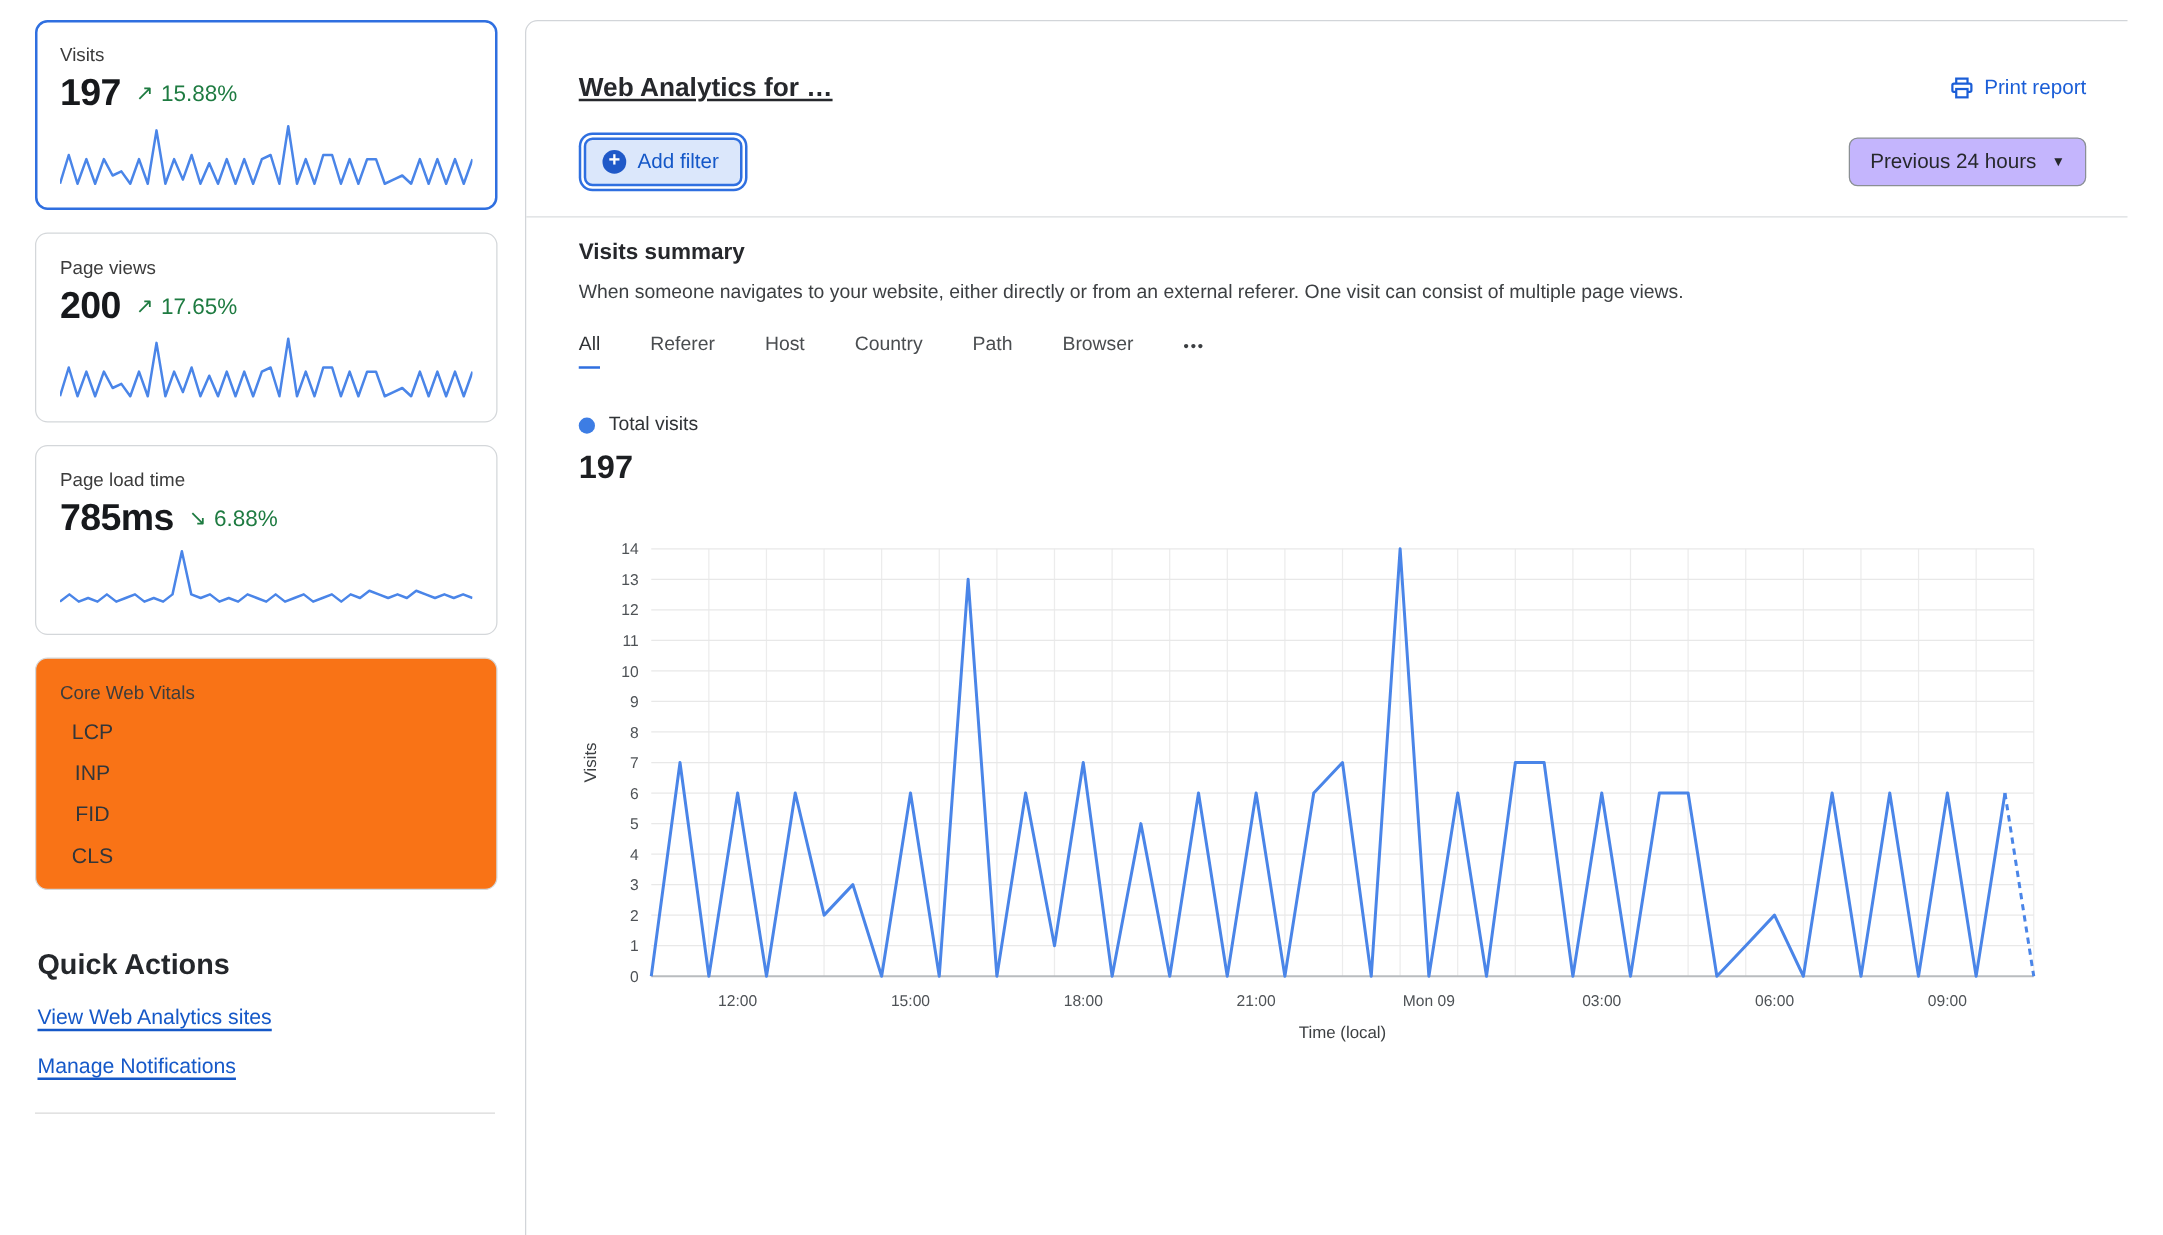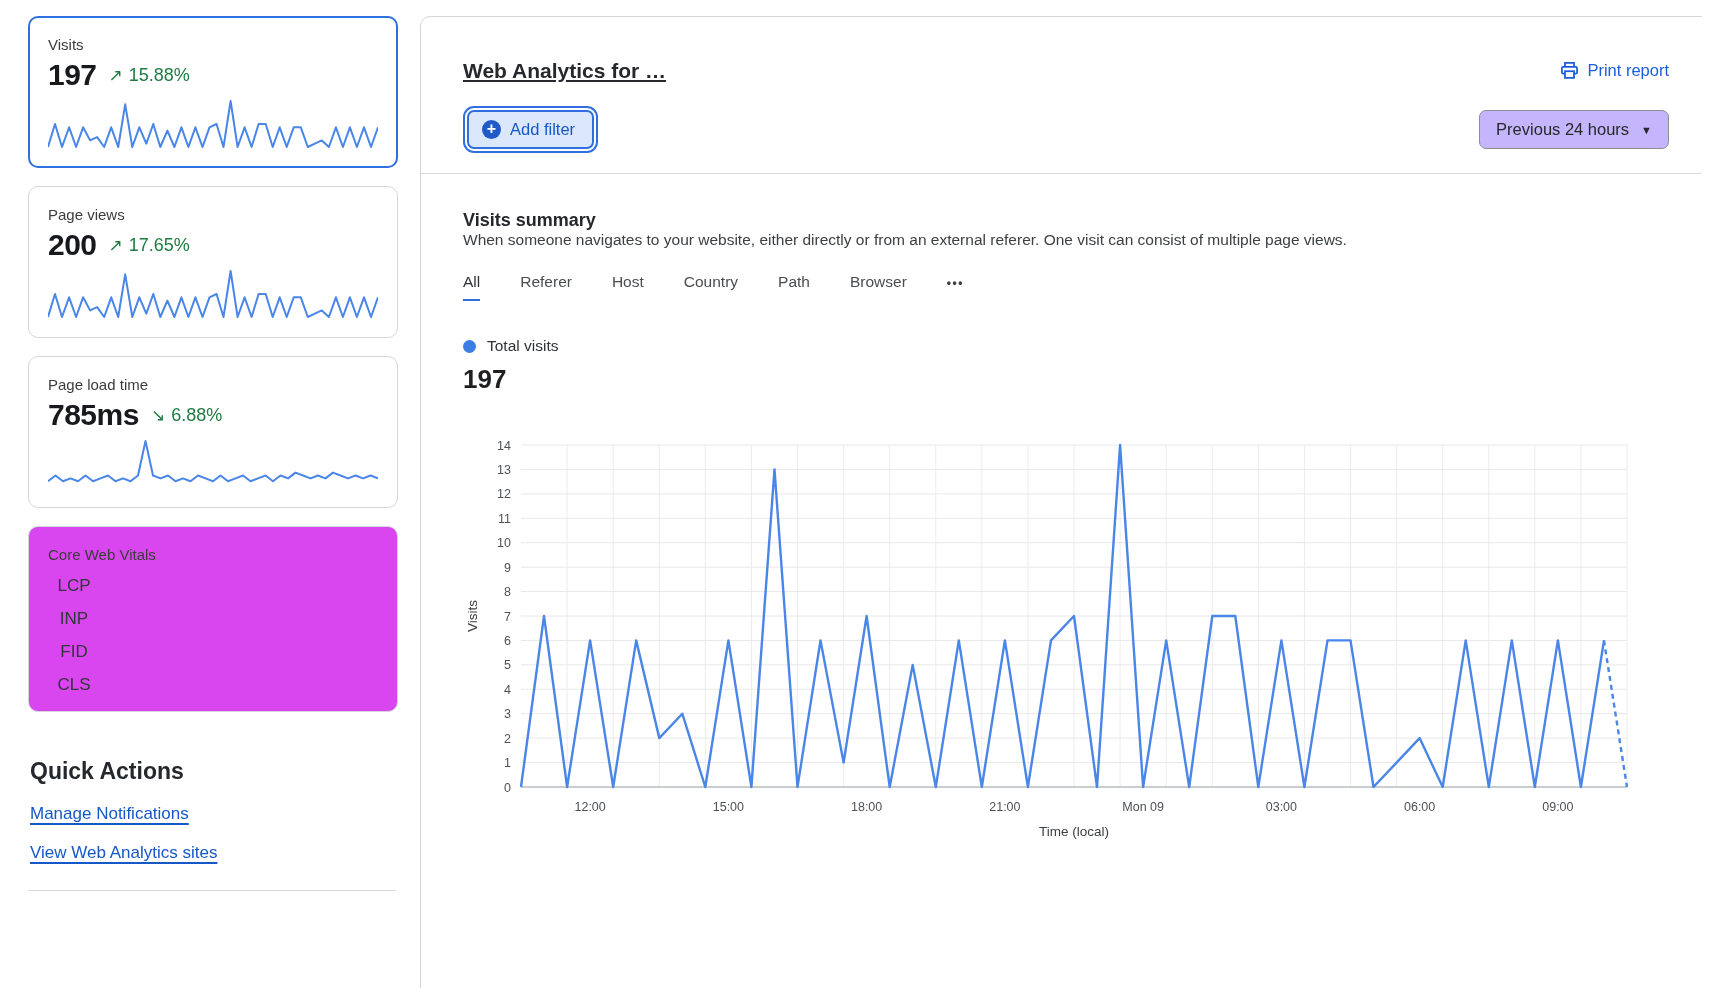--- a/index.html
+++ b/index.html
@@ -11,21 +11,21 @@
   .sidebar { position:absolute; left:28px; top:16px; width:370px; }
   .card { border:1px solid #d4d7da; border-radius:10px; padding:19px 19px 12px 19px; margin-bottom:18px; background:#fff; height:152px; }
   .card.selected { border:2px solid #2f6fe0; padding:18px 18px 11px 18px; }
   .card-label { font-size:15px; color:#3c3c3c; }
   .card-valuerow { display:flex; align-items:center; gap:12px; margin-top:5px; }
   .card-value { font-size:30px; font-weight:bold; color:#17191c; letter-spacing:-0.5px; }
   .card-delta { font-size:18px; color:#1e7b41; display:flex; align-items:center; gap:6px; }
   .delta-arrow { font-size:17px; }
   .spark { width:100%; height:52px; margin-top:6px; display:block; }
 
-  .cwv-card { border:1px solid #d4d7da; border-radius:10px; padding:19px; margin-bottom:18px; background:#d946ef; height:186px; }
+  .cwv-card { border:1px solid #d4d7da; border-radius:10px; padding:19px; margin-bottom:18px; background:#f97316; height:186px; }
   .cwv-row { display:flex; align-items:center; margin-top:13px;text-align:center; }
   .cwv-row:first-of-type { margin-top:16px; }
   .cwv-label { width:52px; font-size:17px; color:#33363a; }
   .cwv-bar-track { flex:1; height:17px; }
   .cwv-bar { height:100%; background:#2da44e; border-radius:2px; }
 
   .quick-actions-title { font-size:23px; font-weight:bold; color:#24272b; margin-top:46px; margin-left:2px; }
   .qa-link { display:inline-block; font-size:17px; color:#1558c8; text-decoration:underline; text-decoration-thickness:1.5px; text-underline-offset:4px; margin-top:19px; margin-left:2px; cursor:pointer; }
   .qa-divider { border-top:1px solid #d9d9d9; margin-top:27px; width:368px; }
 
@@ -38,22 +38,22 @@
   .print-link svg { display:block; }
 
   .filter-row { display:flex; justify-content:space-between; align-items:center; margin-top:27px; }
   .add-filter-btn { display:flex; align-items:center; gap:9px; background:#dbe7fb; color:#1558c8; font-size:16.5px; border:2px solid #2f6fe0; border-radius:7px; padding:8px 17px 8px 13px; cursor:pointer; box-shadow:0 0 0 2px #ffffff, 0 0 0 4px #2f6fe0; margin-left:4px; }
   .plus-circle { width:19px; height:19px; border-radius:50%; background:#2059c8; color:#fff; font-size:16px; line-height:18px; text-align:center; font-weight:bold; }
   .range-btn { display:flex; align-items:center; gap:12px; background:#c4b5fd; border:1px solid #8a8f94; border-radius:7px; padding:9px 16px; font-size:16.5px; color:#26282c; cursor:pointer; }
   .caret { font-size:11px; color:#26282c; }
 
   .header-divider { border-top:1px solid #dadde0; margin-top:24px; }
 
-  .section-title { font-size:18px; font-weight:bold; color:#26282c; margin-top:36px; }
-  .section-desc { font-size:15.5px; color:#3d4043; margin-top:0; }
+  .section-title { font-size:18px; font-weight:bold; color:#26282c; margin-top:17px; }
+  .section-desc { font-size:15.5px; color:#3d4043; margin-top:13px; }
 
   .tabs { display:flex; align-items:center; gap:40px; margin-top:24px;text-align:center; }
   .tab { font-size:15.5px; color:#4a4d50; padding-bottom:8px; border-bottom:2.5px solid transparent; cursor:pointer; }
   .tab.active { color:#303336; border-bottom-color:#2f6fe0; }
   .tab-more { font-size:12px; letter-spacing:1.5px; color:#3c3f42; font-weight:bold; padding-bottom:8px; cursor:pointer; }
 
   .legend-row { display:flex; align-items:center; gap:11px; margin-top:36px; }
   .legend-dot { width:13px; height:13px; border-radius:50%; background:#3d7de4; }
   .legend-label { font-size:15.5px; color:#303336; }
   .legend-total { font-size:26px; font-weight:bold; color:#1d1f22; margin-top:9px; }
@@ -125,22 +125,22 @@
         <span class="cwv-label">FID</span>
         <span class="cwv-bar-track"><span class="cwv-bar" style="width:100%"></span></span>
       </div>
       <div class="cwv-row">
         <span class="cwv-label">CLS</span>
         <span class="cwv-bar-track"><span class="cwv-bar" style="width:100%"></span></span>
       </div>
     </div>
 
     <div class="quick-actions-title">Quick Actions</div>
+    <div><a class="qa-link">View Web Analytics sites</a></div>
     <div><a class="qa-link">Manage Notifications</a></div>
-    <div><a class="qa-link">View Web Analytics sites</a></div>
     <div class="qa-divider"></div>
   </div>
 
   <div class="main-panel">
     <div class="main-inner">
 
       <div class="header-row">
         <div class="main-title">Web Analytics for …</div>
         <div class="print-link">
           <svg width="19" height="19" viewBox="0 0 16 16" fill="none" stroke="#1b5ed7" stroke-width="1.5">

